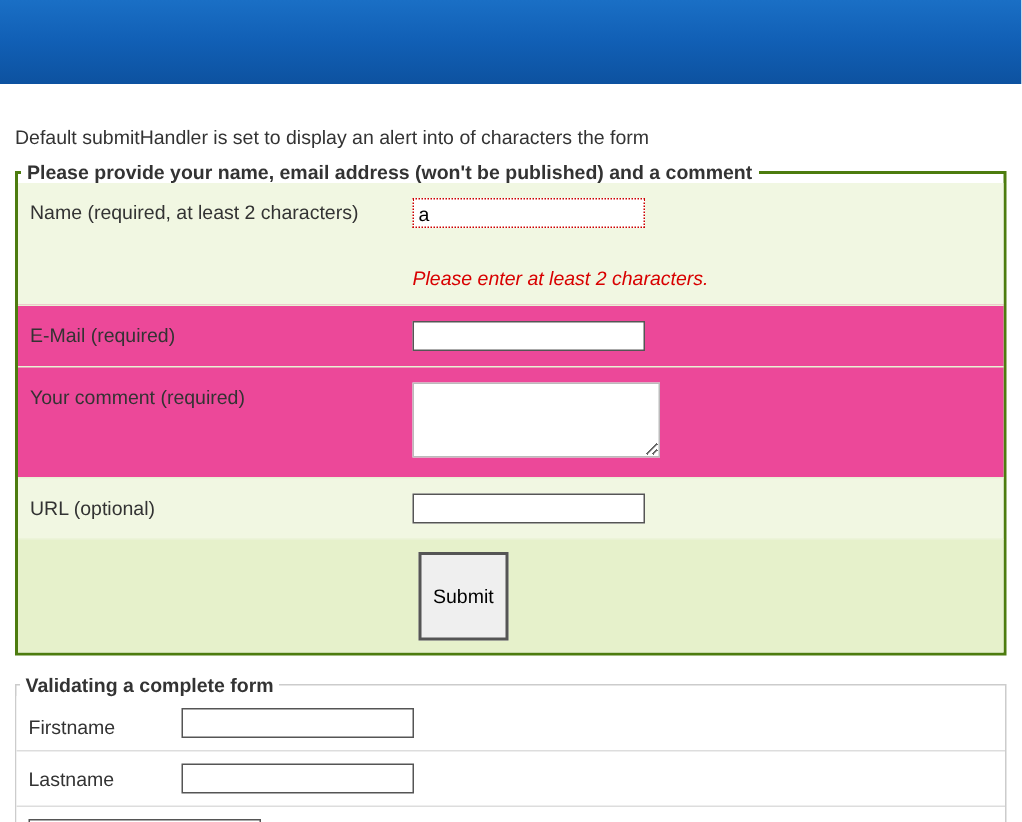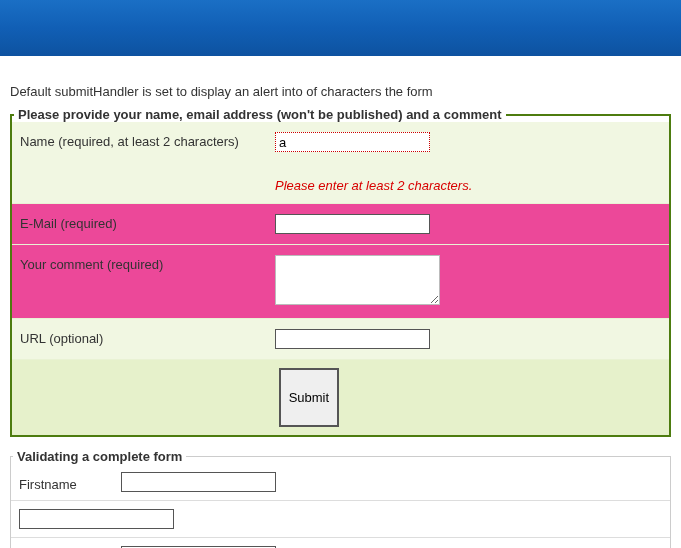--- a/index.html
+++ b/index.html
@@ -177,20 +177,26 @@
   <fieldset class="second">
     <legend>Validating a complete form</legend>
 
     <div class="row2">
       <div class="label2">Firstname</div>
       <div class="field2">
         <input type="text" value="" style="">
       </div>
     </div>
 
+    <div class="row2">
+      <div class="label2">Lastname</div>
+      <div class="field2">
+        <input type="text" value="" style="">
+      </div>
+    </div>
 
     <div class="row2">
       <div class="field2">
         <input type="text" value="" style="">
       </div>
     </div>
 
     <div class="row2">
       <div class="label2">Firstname</div>
       <div class="field2">

